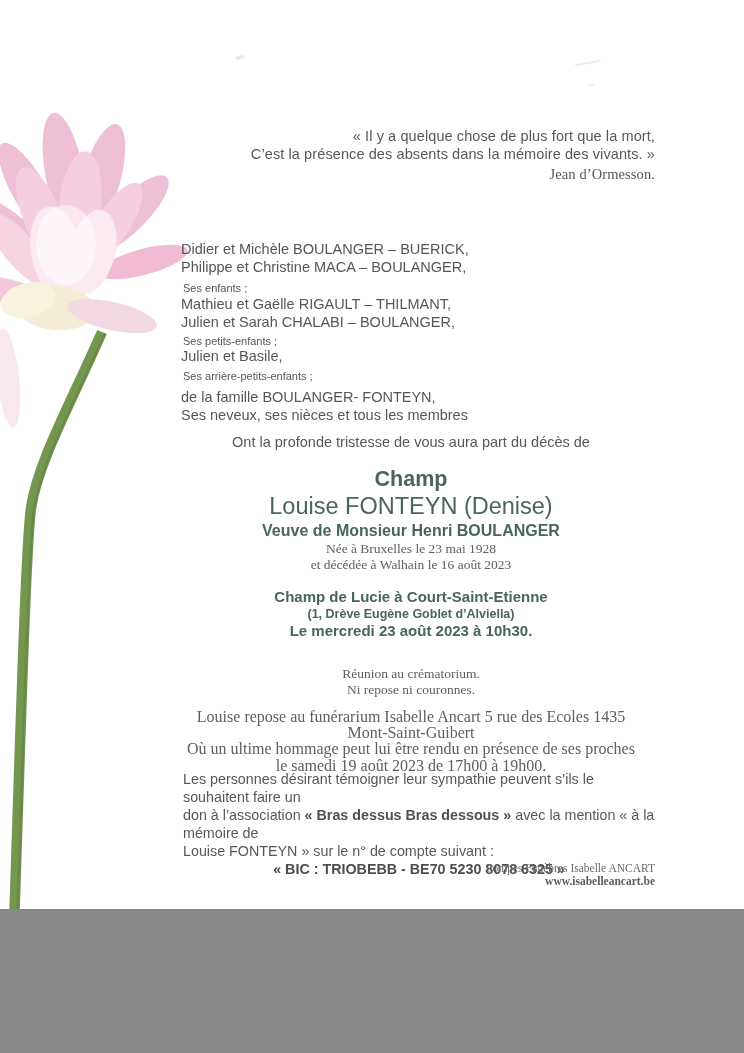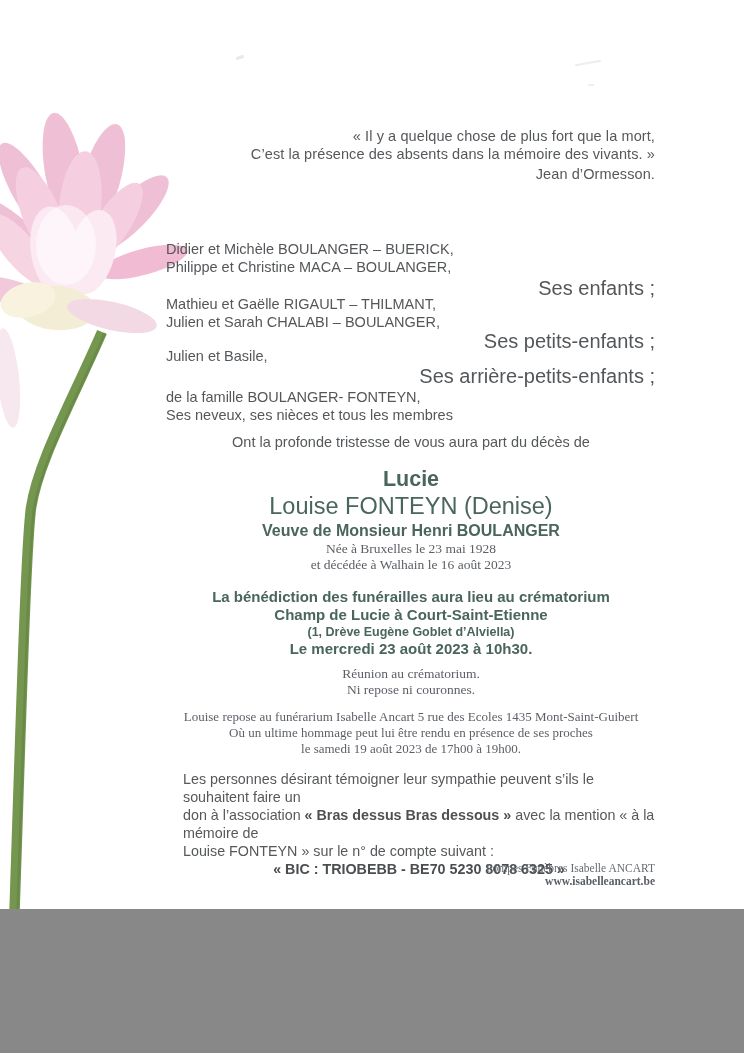--- a/index.html
+++ b/index.html
@@ -22,41 +22,41 @@
     font-family:"Liberation Sans", sans-serif;
     color:var(--body_gray);
   }
   .abs{position:absolute;}
 
   .quote-block{
     left:183px;top:127px;width:472px;
     text-align:right;font-size:14.5px;line-height:18px;
     color:#55585b;letter-spacing:.1px;
   }
-  .quote-attrib{margin-top:2px;}
+  .quote-attrib{margin-top:2px;font-family:Liberation Serif, serif;}
 
-  .fam-left{left:166px;width:472px;text-align:left;font-size:14.5px;line-height:18px;color:#54575a;}
-  .fam-right{left:183px;width:472px;text-align:right;font-size:20px;line-height:18px;color:#54575a;}
+  .fam-left{left:181px;width:472px;text-align:left;font-size:14.5px;line-height:18px;color:#54575a;}
+  .fam-right{left:183px;width:472px;text-align:left;font-size:11px;line-height:18px;color:#54575a;}
 
   .announce{left:175px;top:434px;width:472px;text-align:center;font-size:14.5px;color:#55585b;}
 
   .deceased{left:175px;top:466px;width:472px;text-align:center;}
   .deceased-title{font-size:21.5px;font-weight:bold;line-height:26px;color:var(--heading_teal);}
   .deceased-name{font-size:23.5px;font-weight:normal;line-height:28px;color:var(--heading_teal);}
   .deceased-widow{font-size:16px;font-weight:bold;line-height:21px;color:var(--heading_teal);}
   .deceased-born,.deceased-died{font-family:"Liberation Serif",serif;font-size:13.5px;line-height:15.5px;color:var(--serif_gray);}
 
   .ceremony{left:175px;top:588px;width:472px;text-align:center;color:var(--heading_teal);}
   .ceremony-l1,.ceremony-venue{font-size:15px;font-weight:bold;line-height:18px;}
   .ceremony-addr{font-size:12.5px;font-weight:bold;line-height:16px;}
   .ceremony-dt{font-size:15px;font-weight:bold;line-height:18px;}
 
   .gathering{left:175px;top:666px;width:472px;text-align:center;font-family:"Liberation Serif",serif;font-size:13.5px;line-height:16px;color:var(--serif_gray);}
 
-  .funerarium{left:175px;top:709px;width:472px;text-align:center;font-family:"Liberation Serif",serif;font-size:13px;line-height:16.2px;color:var(--serif_gray);}
+  .funerarium{left:175px;top:709px;width:472px;text-align:center;font-family:"Liberation Serif",serif;font-size:16px;line-height:16.2px;color:var(--serif_gray);}
 
   .donation{left:183px;top:770px;width:472px;text-align:left;font-size:14.3px;line-height:18px;color:#55585b;}
   .donation b{font-weight:bold;color:#4e5154;}
   .bic-line{text-align:center;font-weight:bold;margin-top:0;color:var(--bic_gray);}
 
   .funeral-home{left:183px;top:862px;width:472px;text-align:right;font-family:"Liberation Serif",serif;font-size:11.5px;line-height:13px;color:var(--fineprint_gray);}
   .fh-website{font-weight:bold;color:#595e63;}
 
   .scan-edge{left:0;top:1015px;width:744px;height:1px;background:var(--scan_line);}
   .speck1{left:236px;top:56px;width:8px;height:3px;background:#e9e9ea;transform:rotate(-18deg);}
@@ -126,29 +126,28 @@
   <div class="abs fam-right" style="top:367px">Ses arrière-petits-enfants ;</div>
 
   <div class="abs fam-left" style="top:388px">
     <div>de la famille BOULANGER- FONTEYN,</div>
     <div>Ses neveux, ses nièces et tous les membres</div>
   </div>
 
   <div class="abs announce">Ont la profonde tristesse de vous aura part du décès de</div>
 
   <div class="abs deceased">
-    <div class="deceased-title">Lucie</div>
+    <div class="deceased-title">Champ</div>
     <div class="deceased-name">Louise FONTEYN (Denise)</div>
     <div class="deceased-widow">Veuve de Monsieur Henri BOULANGER</div>
     <div class="deceased-born">Née à Bruxelles le 23 mai 1928</div>
     <div class="deceased-died">et décédée à Walhain le 16 août 2023</div>
   </div>
 
   <div class="abs ceremony">
-    <div class="ceremony-l1">La bénédiction des funérailles aura lieu au crématorium</div>
     <div class="ceremony-venue">Champ de Lucie à Court-Saint-Etienne</div>
     <div class="ceremony-addr">(1, Drève Eugène Goblet d’Alviella)</div>
     <div class="ceremony-dt">Le mercredi 23 août 2023 à 10h30.</div>
   </div>
 
   <div class="abs gathering">
     <div>Réunion au crématorium.</div>
     <div>Ni repose ni couronnes.</div>
   </div>
 

